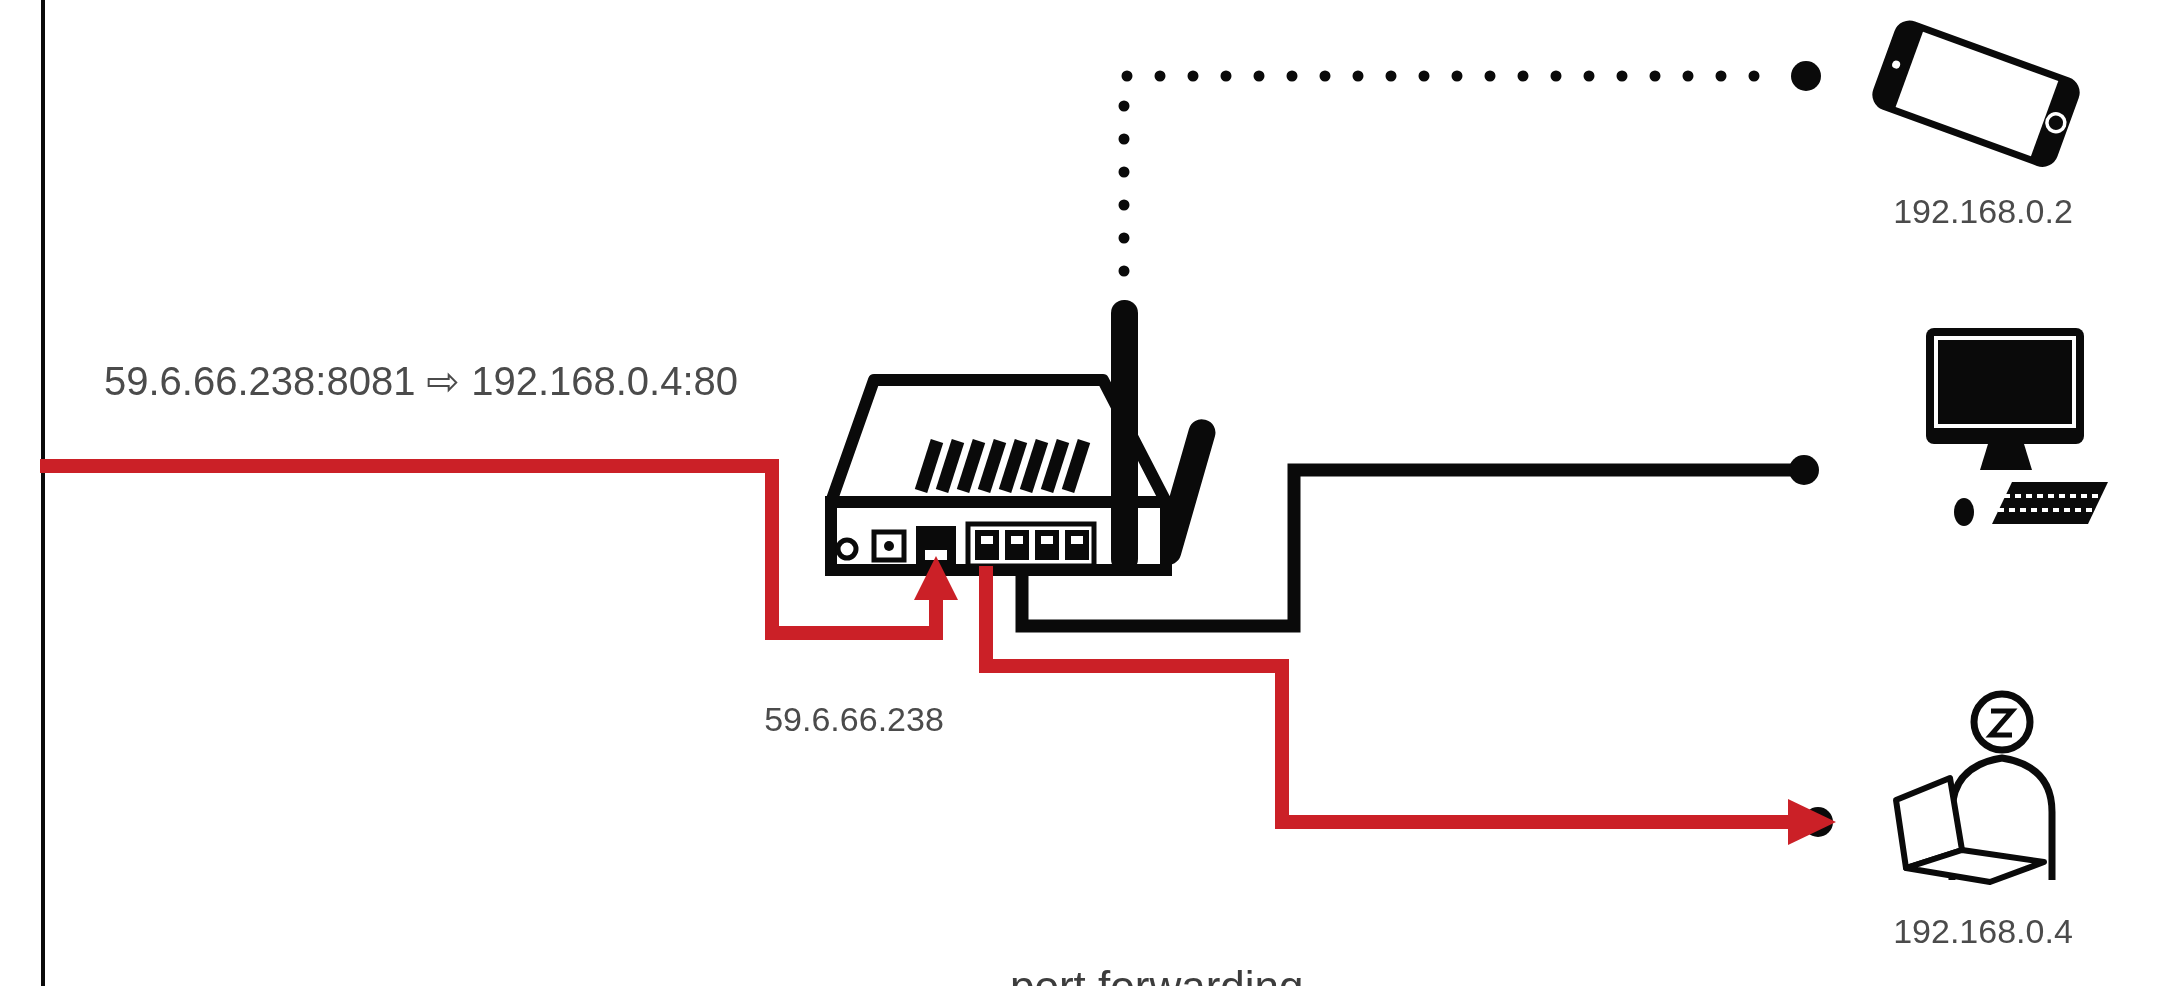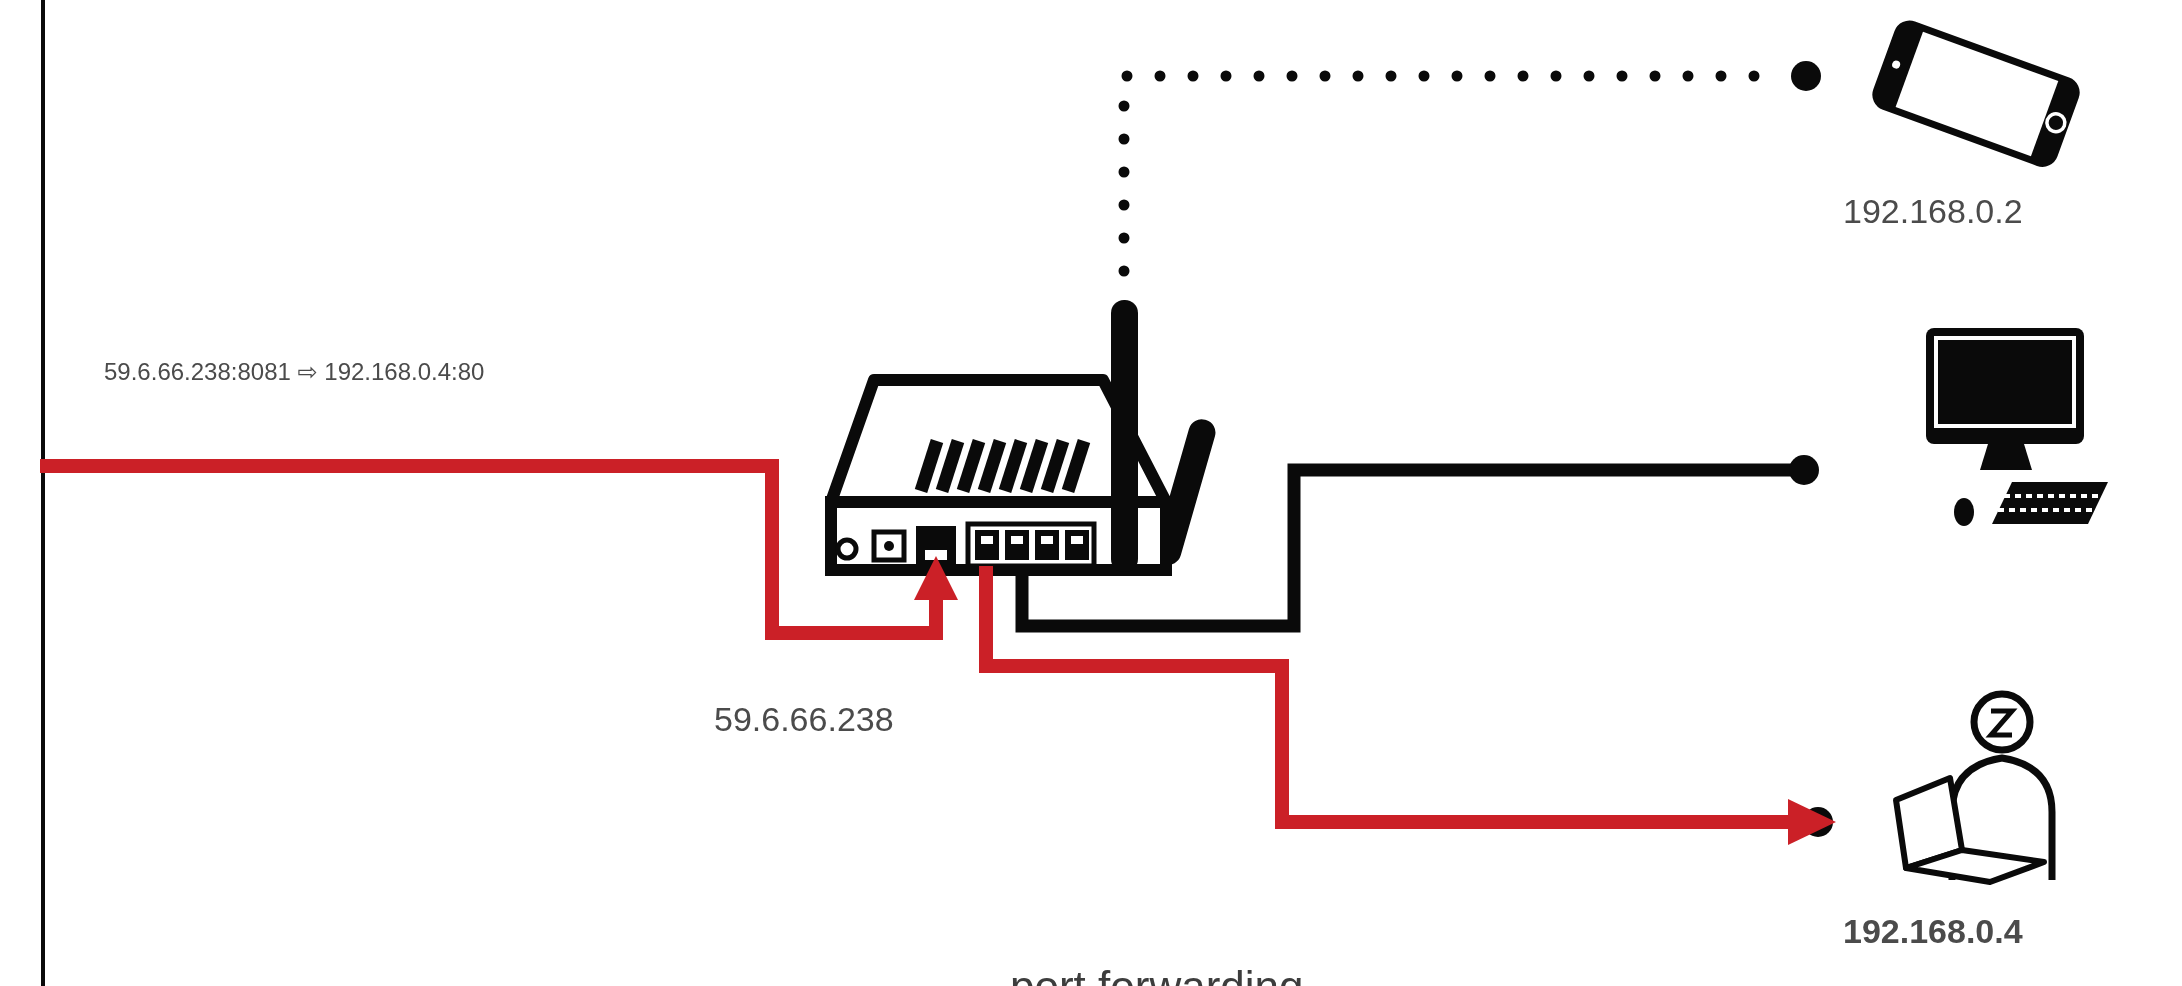--- a/index.html
+++ b/index.html
@@ -16,26 +16,26 @@
     font-family: "Liberation Sans", "DejaVu Sans", sans-serif;
   }
   .canvas svg.diagram {
     position: absolute;
     left: 0;
     top: 0;
   }
   .label {
     position: absolute;
     color: var(--text-gray, #4b4b4b);
-    font-size: 24px;
+    font-size: 40px;
     white-space: nowrap;
   }
   .ip-label {
     width: 280px;
-    text-align: left;
+    text-align: center;
     font-size: 34px;
   }
   .caption {
     position: absolute;
     color: #3d3d3d;
     font-size: 44px;
     white-space: nowrap;
   }
   .redline  { stroke: var(--accent-red, #cb2027); }
   .redfill  { fill:   var(--accent-red, #cb2027); }
@@ -139,16 +139,16 @@
     </g>
   </svg>
 
   <div class="label" style="left:104px; top:358px;">59.6.66.238:8081 ⇨ 192.168.0.4:80</div>
 
   <div class="label ip-label" style="left:714px; top:700px;">59.6.66.238</div>
 
   <div class="label ip-label" style="left:1843px; top:192px;">192.168.0.2</div>
 
 
-  <div class="label ip-label" style="left:1843px; top:912px;font-weight:bold;">192.168.0.4</div>
+  <div class="label ip-label" style="left:1843px; top:912px;">192.168.0.4</div>
 
   <div class="caption" style="left:1010px; top:962px;">port forwarding</div>
 </div>
 
 </body></html>

